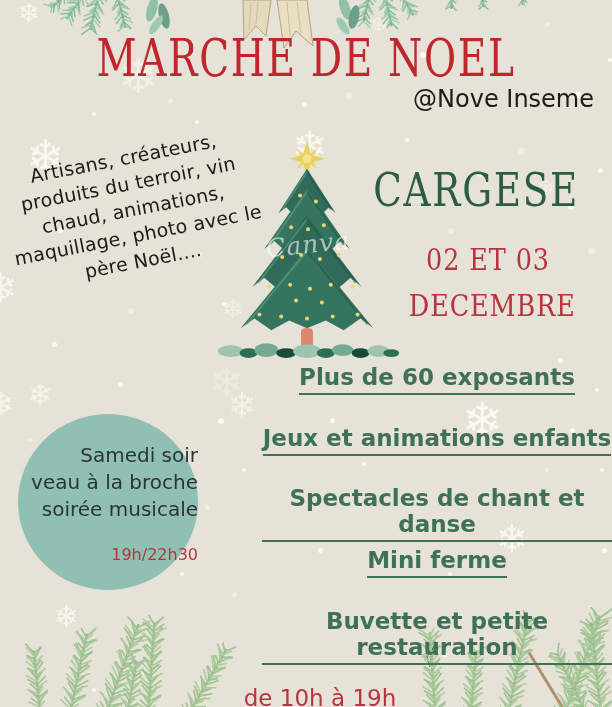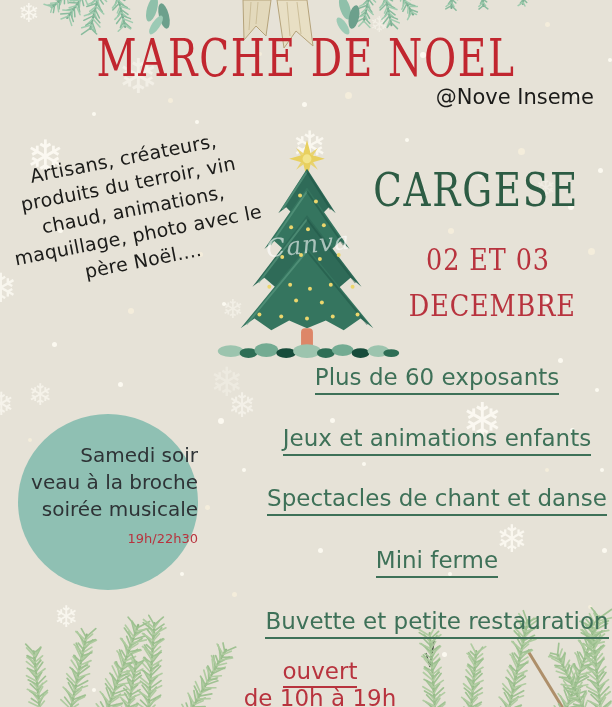--- a/index.html
+++ b/index.html
@@ -17,21 +17,21 @@
   .tree{left:212px;top:136px;width:190px;height:228px;}
 
   .title{
     position:absolute;top:30px;left:0;width:100%;text-align:center;z-index:3;
     font-family:"DejaVu Serif","Liberation Serif",serif;font-weight:400;
     font-size:49px;letter-spacing:2px;color:var(--title-red,#c1262f);
     transform:scale(0.8,1.06);
   }
   .handle{
     position:absolute;top:85px;right:18px;z-index:3;
-    font-size:21px;color:var(--ink,#1b1b19);
+    font-size:24px;color:var(--ink,#1b1b19);
   }
   .intro{
     position:absolute;top:144px;left:-8px;width:282px;z-index:3;
     transform:rotate(-11deg);
     font-size:19px;line-height:26px;text-align:center;color:var(--ink,#1b1b19);
     letter-spacing:0.2px;
   }
   .location{
     position:absolute;top:164px;left:358px;width:204px;text-align:center;z-index:3;
     font-family:"DejaVu Serif","Liberation Serif",serif;
@@ -41,29 +41,29 @@
   .dates{
     position:absolute;top:240px;left:398px;width:180px;text-align:center;z-index:3;
     font-family:"DejaVu Serif","Liberation Serif",serif;
     font-size:29px;line-height:43px;letter-spacing:1px;color:var(--accent-red,#b8333e);
     transform:scale(0.88,1.05);
   }
   .feature{
     position:absolute;left:262px;width:350px;text-align:center;z-index:3;
     font-size:23px;color:var(--feature-green,#3e7158);
   }
-  .feature span{display:inline-block;border-bottom:2px solid currentColor;padding-bottom:3px;}
+  .feature span{display:inline-block;border-bottom:2px solid currentColor;padding-bottom:3px;font-weight:bold;}
   .f0{top:364px;} .f1{top:425px;} .f2{top:485px;} .f3{top:547px;} .f4{top:608px;}
   .badge{
     position:absolute;left:18px;top:414px;width:180px;height:176px;z-index:3;
     background:var(--badge-teal,#8fc0b3);border-radius:50%;
     text-align:right;color:var(--badge-text,#2e3336);
     font-size:20px;line-height:27px;padding-top:28px;box-sizing:border-box;
   }
-  .badge-time{font-size:13px;color:var(--accent-red,#b8333e);margin-top:2px;}
+  .badge-time{font-size:16px;color:var(--accent-red,#b8333e);margin-top:18px;}
   .hours1{position:absolute;top:658px;left:252px;width:136px;text-align:center;z-index:3;
     font-size:23px;color:var(--accent-red,#b8333e);}
   .hours2{position:absolute;top:685px;left:232px;width:176px;text-align:center;z-index:3;
     font-size:23px;color:var(--accent-red,#b8333e);}
   .hours1 span,.hours2 span{display:inline-block;border-bottom:2px solid currentColor;padding-bottom:2px;}
   .watermark{
     position:absolute;left:266px;top:230px;z-index:4;
     font-family:"DejaVu Serif","Liberation Serif",serif;font-style:italic;
     font-size:25px;letter-spacing:1px;color:rgba(255,255,255,0.6);
     transform:rotate(-6deg);
@@ -1029,17 +1029,16 @@
   <div class="feature f3"><span>Mini ferme</span></div>
   <div class="feature f4"><span>Buvette et petite restauration</span></div>
 
   <div class="badge">
     <div>Samedi soir</div>
     <div>veau à la broche</div>
     <div>soirée musicale</div>
     <div class="badge-time">19h/22h30</div>
   </div>
 
-  <div class="hours1"><span>ouvert</span></div>
   <div class="hours2"><span>de 10h à 19h</span></div>
 
   <div class="watermark">Canva</div>
 </div>
 
 </body></html>

